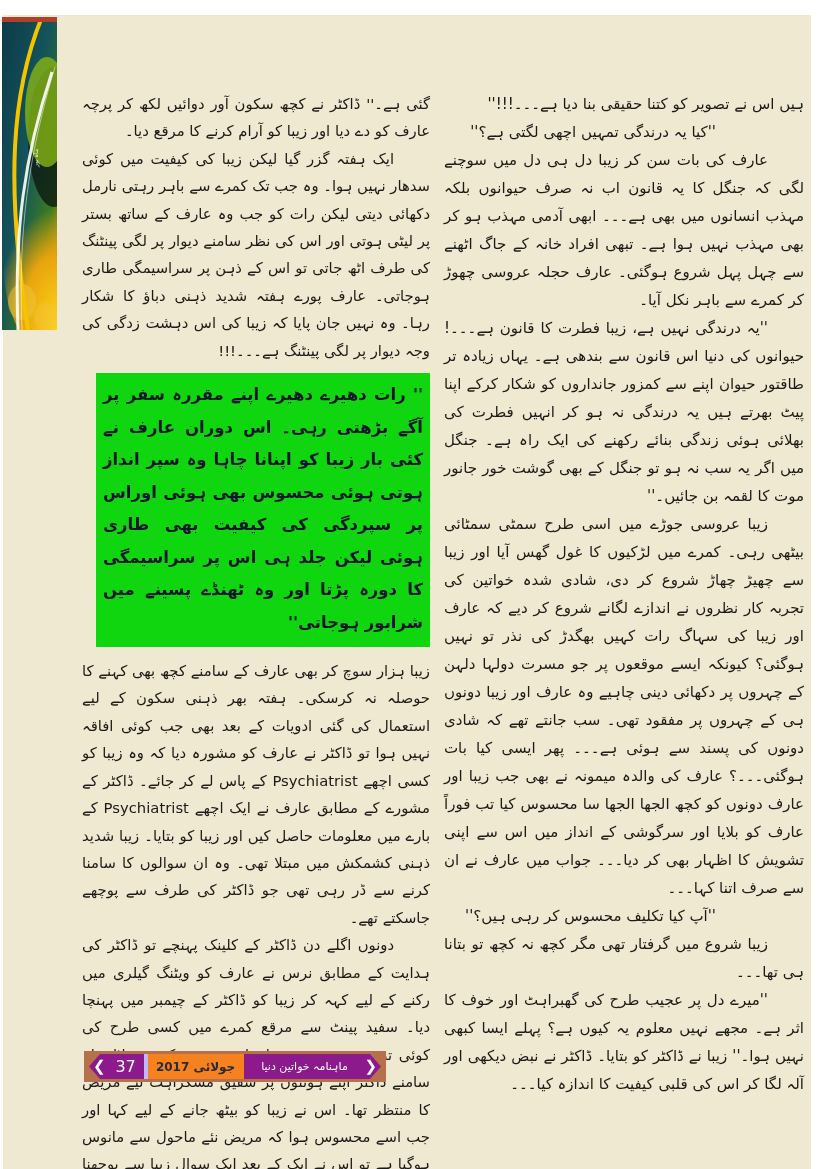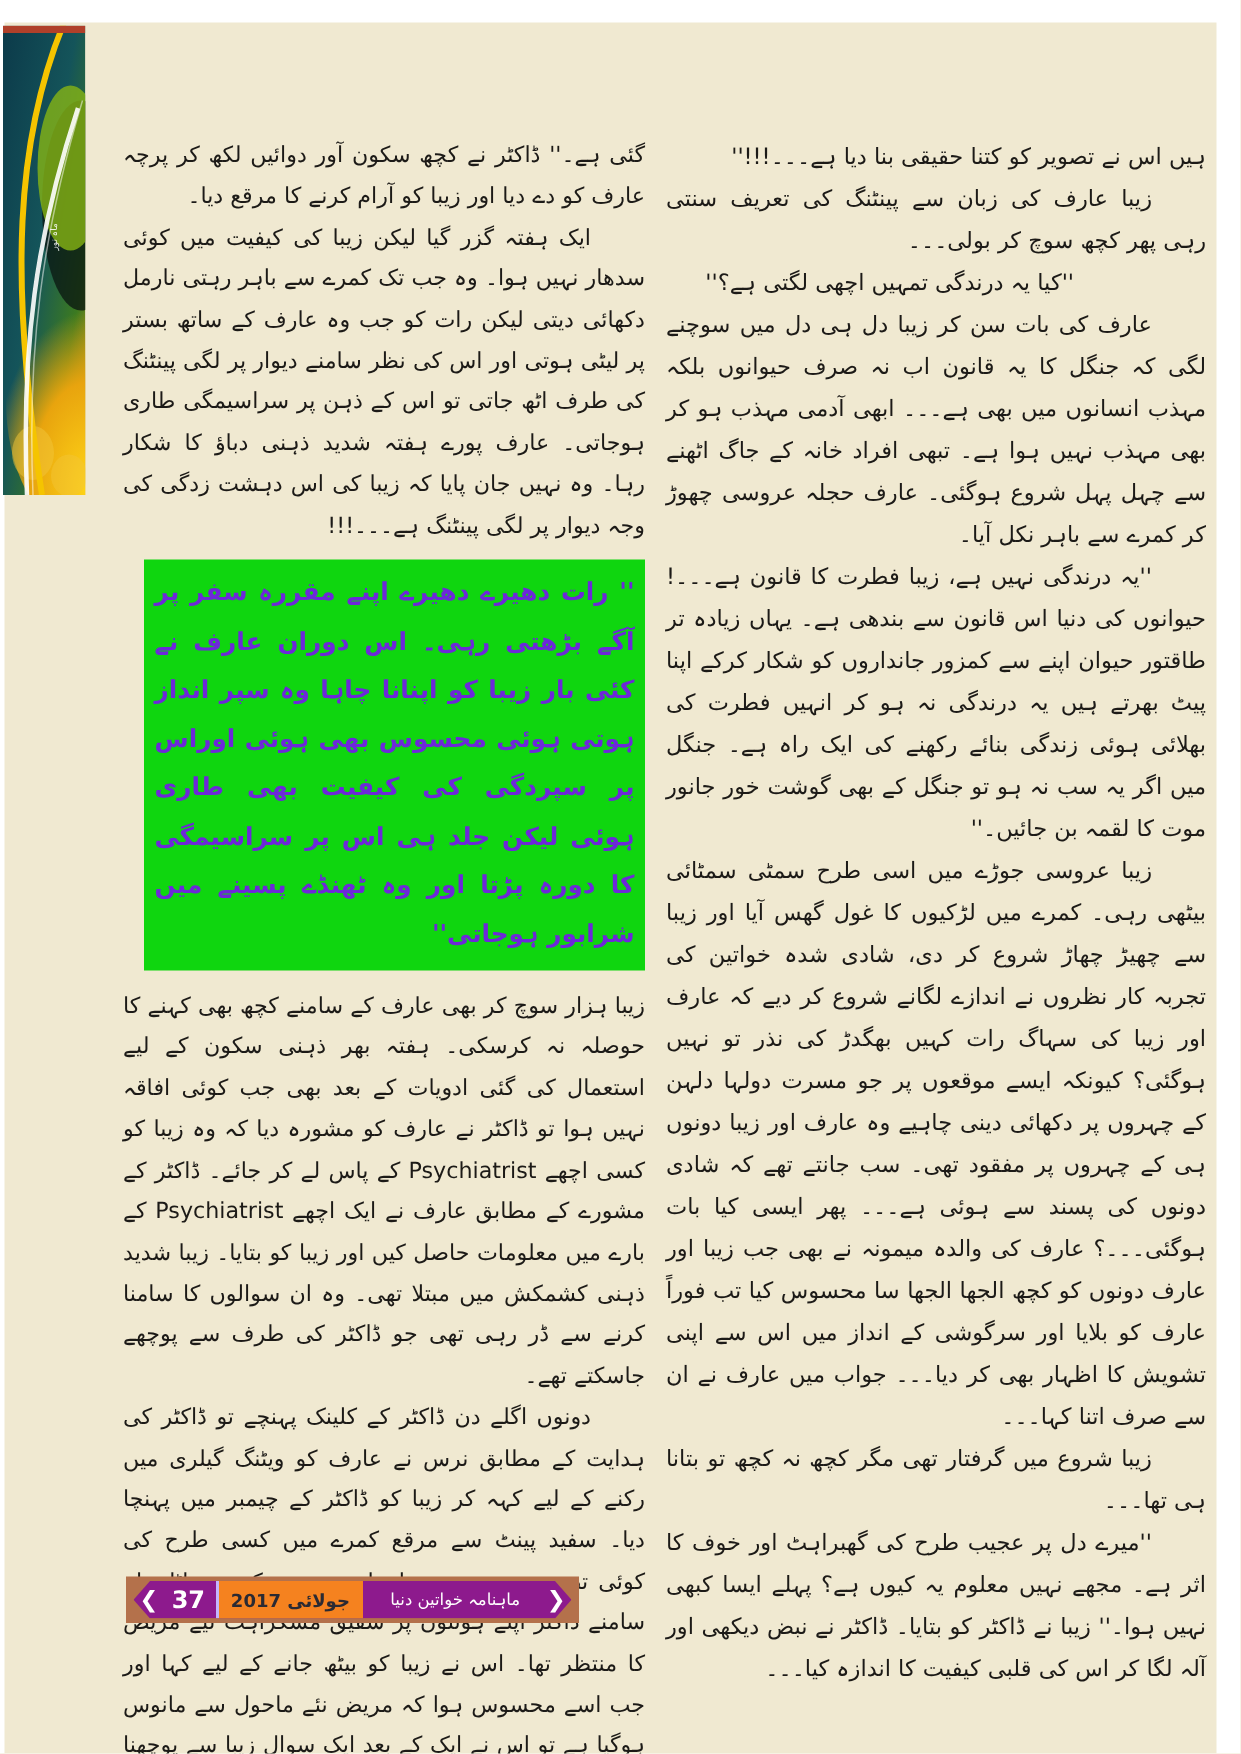--- a/index.html
+++ b/index.html
@@ -27,40 +27,40 @@
     display:flex;gap:14px;direction:ltr;
   }
   .col{direction:rtl;color:#1c1a17;text-align:justify;}
   .col-left{width:348px;font-size:14.8px;line-height:27.4px;}
   .col-right{width:360px;font-size:15px;line-height:28px;}
   .col p{margin:0;text-indent:36px;}
   .col p.flush{text-indent:0;}
   .col p.deep{text-indent:88px;}
   
   .highlight-box{
-    background:#0fd60f;color:#6d28d9;font-weight:bold;
+    background:#0fd60f;color:#0f172a;font-weight:bold;
     font-size:16.5px;line-height:32.5px;text-align:justify;
     width:320px;margin:9px 0 10px 14px;padding:6px 7px 8px 7px;
   }
   
   .footer-bar{
     position:absolute;left:84px;top:1051px;width:302px;height:31px;
     background:#b4714b;display:flex;align-items:center;justify-content:center;
     z-index:5;
   }
   .footer-ribbon{
     height:25px;width:292px;background:#8d1a8d;
     clip-path:polygon(11px 0,calc(100% - 11px) 0,100% 50%,calc(100% - 11px) 100%,11px 100%,0 50%);
     display:flex;align-items:center;direction:ltr;color:#fff;
   }
   .chev{color:#ffffff;font-size:15px;line-height:25px;padding:0 2px 0 4px;font-weight:bold;}
   .chev-right{padding:0 4px 0 2px;}
   .seg{height:25px;display:flex;align-items:center;justify-content:center;}
-  .seg-number{width:36px;color:#ffffff;font-weight:bold;font-size:16px;
-    border-right:2px solid #c4b5fd;}
+  .seg-number{width:36px;color:#ffffff;font-weight:normal;font-size:16px;
+    border-right:4px solid #c4b5fd;}
   .seg-date{width:96px;background:#f5821f;color:#2a2a33;font-weight:bold;
     font-size:12px;margin:0 3px 0 0;direction:rtl;}
   .seg-name{flex:1;color:#ffffff;font-size:11px;direction:rtl;text-align:center;}
 </style>
 </head>
 <body>
 
 <div class="page"></div>
 
 <div class="sidebar-art">
@@ -96,25 +96,25 @@
   <div class="col col-left">
     <p class="flush">گئی ہے۔'' ڈاکٹر نے کچھ سکون آور دوائیں لکھ کر پرچہ عارف کو دے دیا اور زیبا کو آرام کرنے کا مرقع دیا۔</p>
     <p>ایک ہفتہ گزر گیا لیکن زیبا کی کیفیت میں کوئی سدھار نہیں ہوا۔ وہ جب تک کمرے سے باہر رہتی نارمل دکھائی دیتی لیکن رات کو جب وہ عارف کے ساتھ بستر پر لیٹی ہوتی اور اس کی نظر سامنے دیوار پر لگی پینٹنگ کی طرف اٹھ جاتی تو اس کے ذہن پر سراسیمگی طاری ہوجاتی۔ عارف پورے ہفتہ شدید ذہنی دباؤ کا شکار رہا۔ وہ نہیں جان پایا کہ زیبا کی اس دہشت زدگی کی وجہ دیوار پر لگی پینٹنگ ہے۔۔۔!!!</p>
     <div class="highlight-box">'' رات دھیرے دھیرے اپنے مقررہ سفر پر آگے بڑھتی رہی۔ اس دوران عارف نے کئی بار زیبا کو اپنانا چاہا وہ سپر انداز ہوتی ہوئی محسوس بھی ہوئی اوراس پر سپردگی کی کیفیت بھی طاری ہوئی لیکن جلد ہی اس پر سراسیمگی کا دورہ پڑتا اور وہ ٹھنڈے پسینے میں شرابور ہوجاتی''</div>
     <p class="flush">زیبا ہزار سوچ کر بھی عارف کے سامنے کچھ بھی کہنے کا حوصلہ نہ کرسکی۔ ہفتہ بھر ذہنی سکون کے لیے استعمال کی گئی ادویات کے بعد بھی جب کوئی افاقہ نہیں ہوا تو ڈاکٹر نے عارف کو مشورہ دیا کہ وہ زیبا کو کسی اچھے Psychiatrist کے پاس لے کر جائے۔ ڈاکٹر کے مشورے کے مطابق عارف نے ایک اچھے Psychiatrist کے بارے میں معلومات حاصل کیں اور زیبا کو بتایا۔ زیبا شدید ذہنی کشمکش میں مبتلا تھی۔ وہ ان سوالوں کا سامنا کرنے سے ڈر رہی تھی جو ڈاکٹر کی طرف سے پوچھے جاسکتے تھے۔</p>
     <p>دونوں اگلے دن ڈاکٹر کے کلینک پہنچے تو ڈاکٹر کی ہدایت کے مطابق نرس نے عارف کو ویٹنگ گیلری میں رکنے کے لیے کہہ کر زیبا کو ڈاکٹر کے چیمبر میں پہنچا دیا۔ سفید پینٹ سے مرقع کمرے میں کسی طرح کی کوئی تصویر نہیں تھی، ماحول میں پرسکون سناٹا تھا۔ سامنے ڈاکٹر اپنے ہونٹوں پر شفیق مسکراہٹ لیے مریض کا منتظر تھا۔ اس نے زیبا کو بیٹھ جانے کے لیے کہا اور جب اسے محسوس ہوا کہ مریض نئے ماحول سے مانوس ہوگیا ہے تو اس نے ایک کے بعد ایک سوال زیبا سے پوچھنا شروع کیے۔</p>
 
   </div>
   <div class="col col-right">
     <p class="flush">ہیں اس نے تصویر کو کتنا حقیقی بنا دیا ہے۔۔۔!!!''</p>
-    <p>زیبا عارف کی زبان سے پینٹنگ کی تعریف سنتی رہی پھر کچھ سوچ کر بولی۔۔۔</p>
     <p class="deep">''کیا یہ درندگی تمہیں اچھی لگتی ہے؟''</p>
     <p>عارف کی بات سن کر زیبا دل ہی دل میں سوچنے لگی کہ جنگل کا یہ قانون اب نہ صرف حیوانوں بلکہ مہذب انسانوں میں بھی ہے۔۔۔ ابھی آدمی مہذب ہو کر بھی مہذب نہیں ہوا ہے۔ تبھی افراد خانہ کے جاگ اٹھنے سے چہل پہل شروع ہوگئی۔ عارف حجلہ عروسی چھوڑ کر کمرے سے باہر نکل آیا۔</p>
     <p>''یہ درندگی نہیں ہے، زیبا فطرت کا قانون ہے۔۔۔! حیوانوں کی دنیا اس قانون سے بندھی ہے۔ یہاں زیادہ تر طاقتور حیوان اپنے سے کمزور جانداروں کو شکار کرکے اپنا پیٹ بھرتے ہیں یہ درندگی نہ ہو کر انہیں فطرت کی بھلائی ہوئی زندگی بنائے رکھنے کی ایک راہ ہے۔ جنگل میں اگر یہ سب نہ ہو تو جنگل کے بھی گوشت خور جانور موت کا لقمہ بن جائیں۔''</p>
     <p>زیبا عروسی جوڑے میں اسی طرح سمٹی سمٹائی بیٹھی رہی۔ کمرے میں لڑکیوں کا غول گھس آیا اور زیبا سے چھیڑ چھاڑ شروع کر دی، شادی شدہ خواتین کی تجربہ کار نظروں نے اندازے لگانے شروع کر دیے کہ عارف اور زیبا کی سہاگ رات کہیں بھگدڑ کی نذر تو نہیں ہوگئی؟ کیونکہ ایسے موقعوں پر جو مسرت دولہا دلہن کے چہروں پر دکھائی دینی چاہیے وہ عارف اور زیبا دونوں ہی کے چہروں پر مفقود تھی۔ سب جانتے تھے کہ شادی دونوں کی پسند سے ہوئی ہے۔۔۔ پھر ایسی کیا بات ہوگئی۔۔۔؟ عارف کی والدہ میمونہ نے بھی جب زیبا اور عارف دونوں کو کچھ الجھا الجھا سا محسوس کیا تب فوراً عارف کو بلایا اور سرگوشی کے انداز میں اس سے اپنی تشویش کا اظہار بھی کر دیا۔۔۔ جواب میں عارف نے ان سے صرف اتنا کہا۔۔۔</p>
+    <p class="deep">''آپ کیا تکلیف محسوس کر رہی ہیں؟''</p>
     <p>زیبا شروع میں گرفتار تھی مگر کچھ نہ کچھ تو بتانا ہی تھا۔۔۔</p>
     <p>''میرے دل پر عجیب طرح کی گھبراہٹ اور خوف کا اثر ہے۔ مجھے نہیں معلوم یہ کیوں ہے؟ پہلے ایسا کبھی نہیں ہوا۔'' زیبا نے ڈاکٹر کو بتایا۔ ڈاکٹر نے نبض دیکھی اور آلہ لگا کر اس کی قلبی کیفیت کا اندازہ کیا۔۔۔</p>
 
   </div>
 </div>
 
 <div class="footer-bar">
   <div class="footer-ribbon">
     <span class="chev">❮</span>
     <div class="seg seg-number">37</div>

